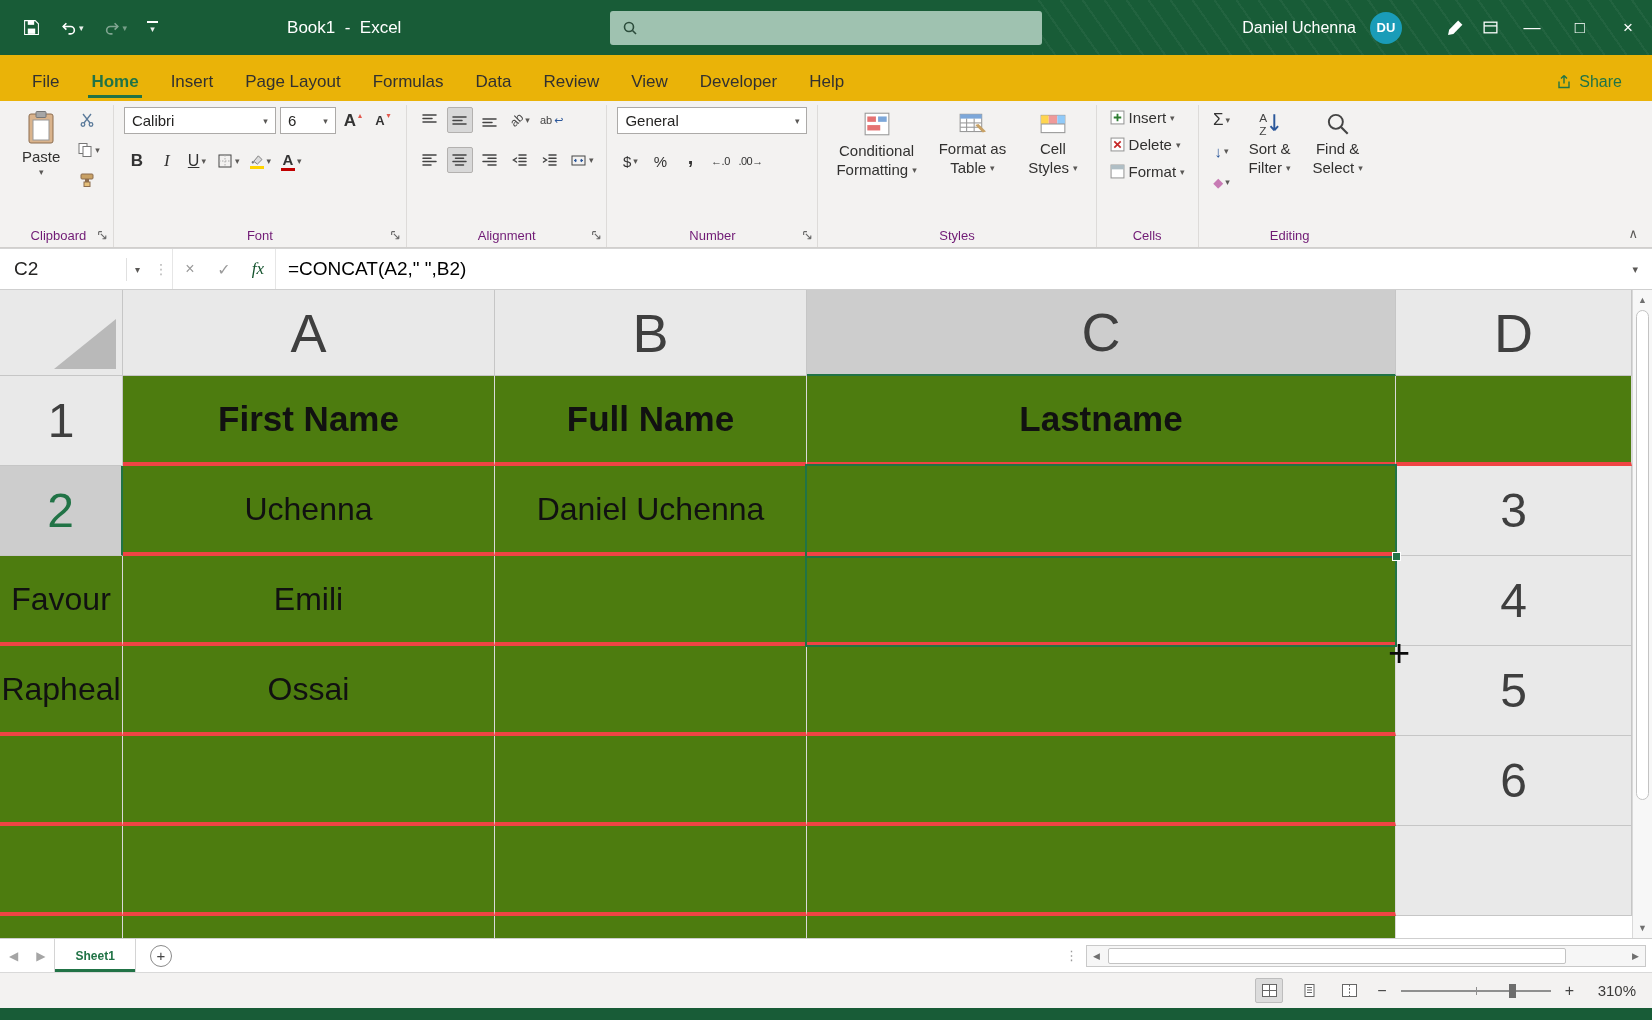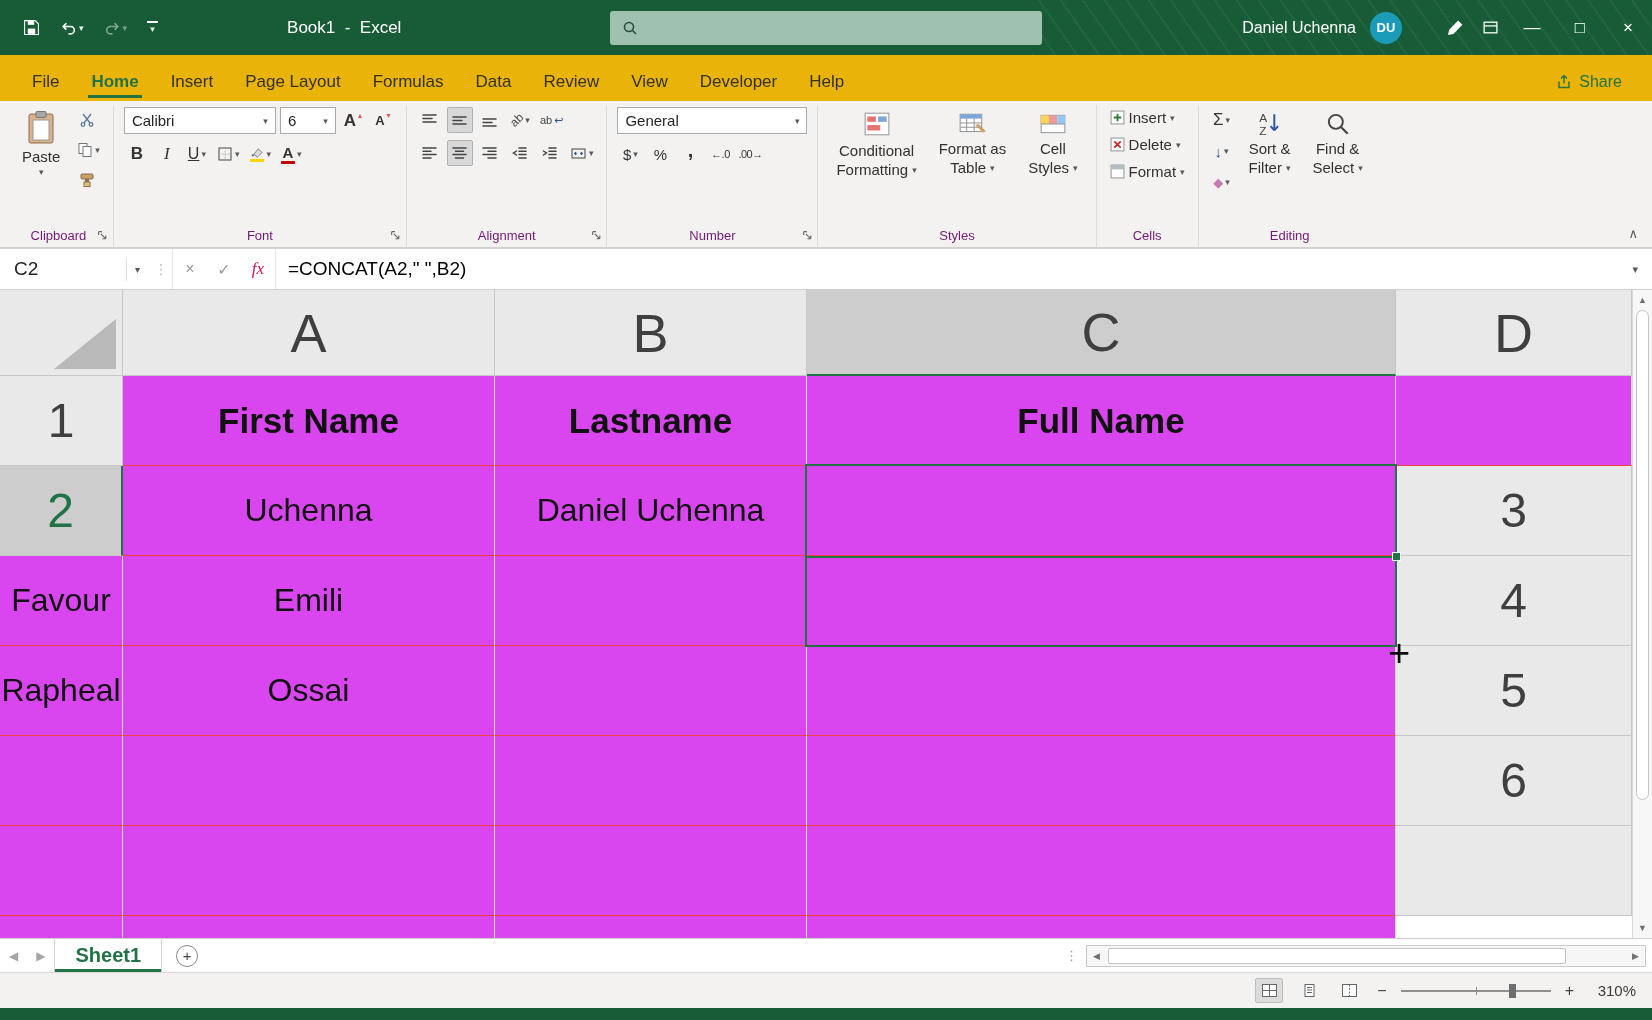--- a/index.html
+++ b/index.html
@@ -35,21 +35,21 @@
   .tab.active { color:#217346; font-weight:bold; }
   .tab.active::after { content:""; position:absolute; left:13px; right:13px; bottom:3px; height:3px; background:#217346; }
   .share-btn { margin-left:auto; display:flex; align-items:center; gap:7px; color:#217346; font-size:16px; padding:5px 10px; border-radius:2px; }
 
   
   .ribbon { flex:0 0 147px; background:#f3f2f1; border-bottom:1px solid #d1cfcd; display:flex; padding:4px 0 0 4px; position:relative; }
   .group { display:flex; flex-direction:column; align-items:center; position:relative; padding:2px 10px 0; border-right:1px solid #dddbd9; }
   .group-body { flex:1; display:flex; align-items:flex-start; gap:6px; }
   .group-label { height:24px; display:flex; align-items:center; justify-content:center; font-size:13px; color:#701a75; }
   .launcher { position:absolute; right:3px; bottom:5px; width:14px; height:14px; display:flex; align-items:center; justify-content:center; cursor:pointer; }
-  .stackcol { display:flex; flex-direction:column; gap:7px; }
+  .stackcol { display:flex; flex-direction:column; gap:14px; }
   .frow { display:flex; align-items:center; gap:4px; }
   .combo { height:27px; border:1px solid #acaaa8; background:#fff; display:flex; align-items:center; padding:0 7px; font-size:15px; gap:6px; cursor:pointer; }
   .combo span:first-child { flex:1; }
   .chev { font-size:9px; color:#5a5856; }
   .tool { min-width:26px; height:26px; display:flex; align-items:center; justify-content:center; border:1px solid transparent; border-radius:2px; cursor:pointer; color:#333; }
   .tool.tw { gap:2px; padding:0 2px; }
   .tool.sel { background:#d8d8d8; border-color:#b3b1af; }
   .mini-col { display:flex; flex-direction:column; gap:4px; align-items:flex-start; }
   .big-btn { display:flex; flex-direction:column; align-items:center; gap:2px; padding:3px 8px 2px; font-size:15px; color:#323130;
      line-height:1.15; border-radius:2px; cursor:pointer; text-align:center; }
@@ -74,54 +74,54 @@
   .ribbon-collapse { position:absolute; right:14px; bottom:6px; font-size:13px; color:#5a5856; cursor:pointer; }
 
   
   .formulabar { flex:0 0 42px; background:#fff; border-top:1px solid #d4d4d4; border-bottom:1px solid #cfcfcf;
      display:flex; align-items:stretch; }
   .namebox { width:150px; display:flex; align-items:center; padding:0 8px 0 14px; font-size:19px; cursor:pointer; }
   .namebox span:first-child { flex:1; }
   .nb-chev { font-size:10px; color:#5a5856; border-left:1px solid #e0e0e0; padding:6px 2px 6px 8px; }
   .fb-split { display:flex; align-items:center; color:#b5b5b5; font-size:14px; padding:0 4px; border-right:1px solid #e6e6e6; }
   .fb-btn { width:34px; display:flex; align-items:center; justify-content:center; font-size:16px; color:#9a9a9a; }
-  .fb-btn.fx { font-style:italic; font-family:"Liberation Serif", serif; color:#be185d; font-size:17px; }
+  .fb-btn.fx { font-style:italic; font-family:"Liberation Serif", serif; color:#14532d; font-size:17px; }
   .formula-input { flex:1; display:flex; align-items:center; padding:0 12px; font-size:19px; color:#000;
      border-left:1px solid #e6e6e6; cursor:text; white-space:pre; }
   .fb-expand { display:flex; align-items:center; padding:0 14px; font-size:11px; color:#5a5856; cursor:pointer; }
 
   
   .sheet { flex:1; position:relative; overflow:hidden; background:#fff; }
   .grid { position:absolute; left:0; top:0; right:20px; bottom:0; display:grid;
      grid-template-columns:123px 372px 312px 589px 1fr; grid-template-rows:86px repeat(7, 90px); }
   .gh { background:#e9e9e9; border-right:1px solid #c6c6c6; border-bottom:1px solid #c6c6c6;
      display:flex; align-items:center; justify-content:center; color:#3f3f3f; cursor:pointer; position:relative; }
   .colh { font-size:54px; font-weight:400; }
   .rowh { font-size:48px; }
   .gh.selc { background:#cdcdcd; border-bottom:2px solid #217346; }
   .gh.selr { background:#cdcdcd; color:#217346; border-right:2px solid #217346; }
   .corner-tri { position:absolute; right:6px; bottom:6px; width:0; height:0;
      border-bottom:50px solid #b9b9b9; border-left:62px solid transparent; }
-  .cell { background:#d946ef; border-right:1px solid #d9d9d9; border-bottom:1px solid #ef4444;
+  .cell { background:#4d7c0f; border-right:1px solid #d9d9d9; border-bottom:4px solid #ef4444;
      display:flex; align-items:center; justify-content:center; font-size:32px; color:#111; cursor:cell; }
   .cell.hdr { font-weight:bold; font-size:35px; }
   .sel-box { position:absolute; left:805px; top:174px; width:592px; height:183px; border:2px solid #217346; pointer-events:none; z-index:5; }
   .sel-box::before { content:""; position:absolute; left:0; right:0; top:90px; height:2px; background:#217346; }
   .fill-handle { position:absolute; right:-6px; top:86px; width:9px; height:9px; background:#217346; border:1.5px solid #fff; }
   .fill-cursor { position:absolute; left:1388px; top:344px; font-size:38px; color:#0a0a0a; z-index:6; pointer-events:none; line-height:1; }
   .v-scroll { position:absolute; right:0; top:0; bottom:0; width:20px; background:#f7f7f7; border-left:1px solid #d9d9d9;
      display:flex; flex-direction:column; align-items:center; font-size:9px; color:#6f6f6f; }
   .v-arrow { height:20px; display:flex; align-items:center; cursor:pointer; }
   .v-thumb { width:13px; flex:0 0 490px; background:#fff; border:1px solid #c3c3c3; border-radius:7px; cursor:grab; }
   .v-fill { flex:1; }
 
   
   .sheetbar { flex:0 0 34px; background:#fff; border-top:1px solid #cfcfcf; display:flex; align-items:center; }
   .sb-nav { padding:0 9px; font-size:12px; color:#a5a5a5; cursor:pointer; }
-  .sheet-tab { height:100%; display:flex; align-items:center; padding:0 20px; font-size:20px; font-weight:bold; color:#217346;
+  .sheet-tab { height:100%; display:flex; align-items:center; padding:0 20px; font-size:12px; font-weight:bold; color:#217346;
      border-right:1px solid #d4d4d4; border-left:1px solid #d4d4d4; position:relative; cursor:pointer; }
   .sheet-tab::after { content:""; position:absolute; left:0; right:0; bottom:0; height:3px; background:#217346; }
   .add-sheet { width:22px; height:22px; border-radius:50%; border:1px solid #8a8a8a; color:#444; display:flex;
      align-items:center; justify-content:center; font-size:15px; margin-left:14px; }
   .sb-grip { margin-left:auto; color:#9a9a9a; font-size:13px; padding:0 8px; cursor:col-resize; }
   .h-scroll { width:560px; height:22px; margin-right:6px; border:1px solid #c9c9c9; background:#f6f6f6;
      display:flex; align-items:center; font-size:9px; color:#6f6f6f; }
   .h-arrow { padding:0 6px; cursor:pointer; }
   .h-track { flex:1; position:relative; height:100%; }
   .h-thumb { position:absolute; left:2px; top:2px; bottom:2px; width:88%; background:#fff; border:1px solid #c3c3c3; border-radius:2px; cursor:grab; }
@@ -607,22 +607,22 @@
       <div class="gh">
           <span class="corner-tri"></span>
         </div>
       <div class="gh colh">A</div>
       <div class="gh colh">B</div>
       <div class="gh colh selc">C</div>
       <div class="gh colh">D</div>
 
       <div class="gh rowh">1</div>
       <div class="cell hdr">First Name</div>
+      <div class="cell hdr">Full Name</div>
       <div class="cell hdr">Lastname</div>
-      <div class="cell hdr">Full Name</div>
       <div class="cell"></div>
 
       <div class="gh rowh selr">2</div>
       <div class="cell">Uchenna</div>
       <div class="cell">Daniel Uchenna</div>
       <div class="cell"></div>
 
       <div class="gh rowh">3</div>
       <div class="cell">Favour</div>
       <div class="cell">Emili</div>

